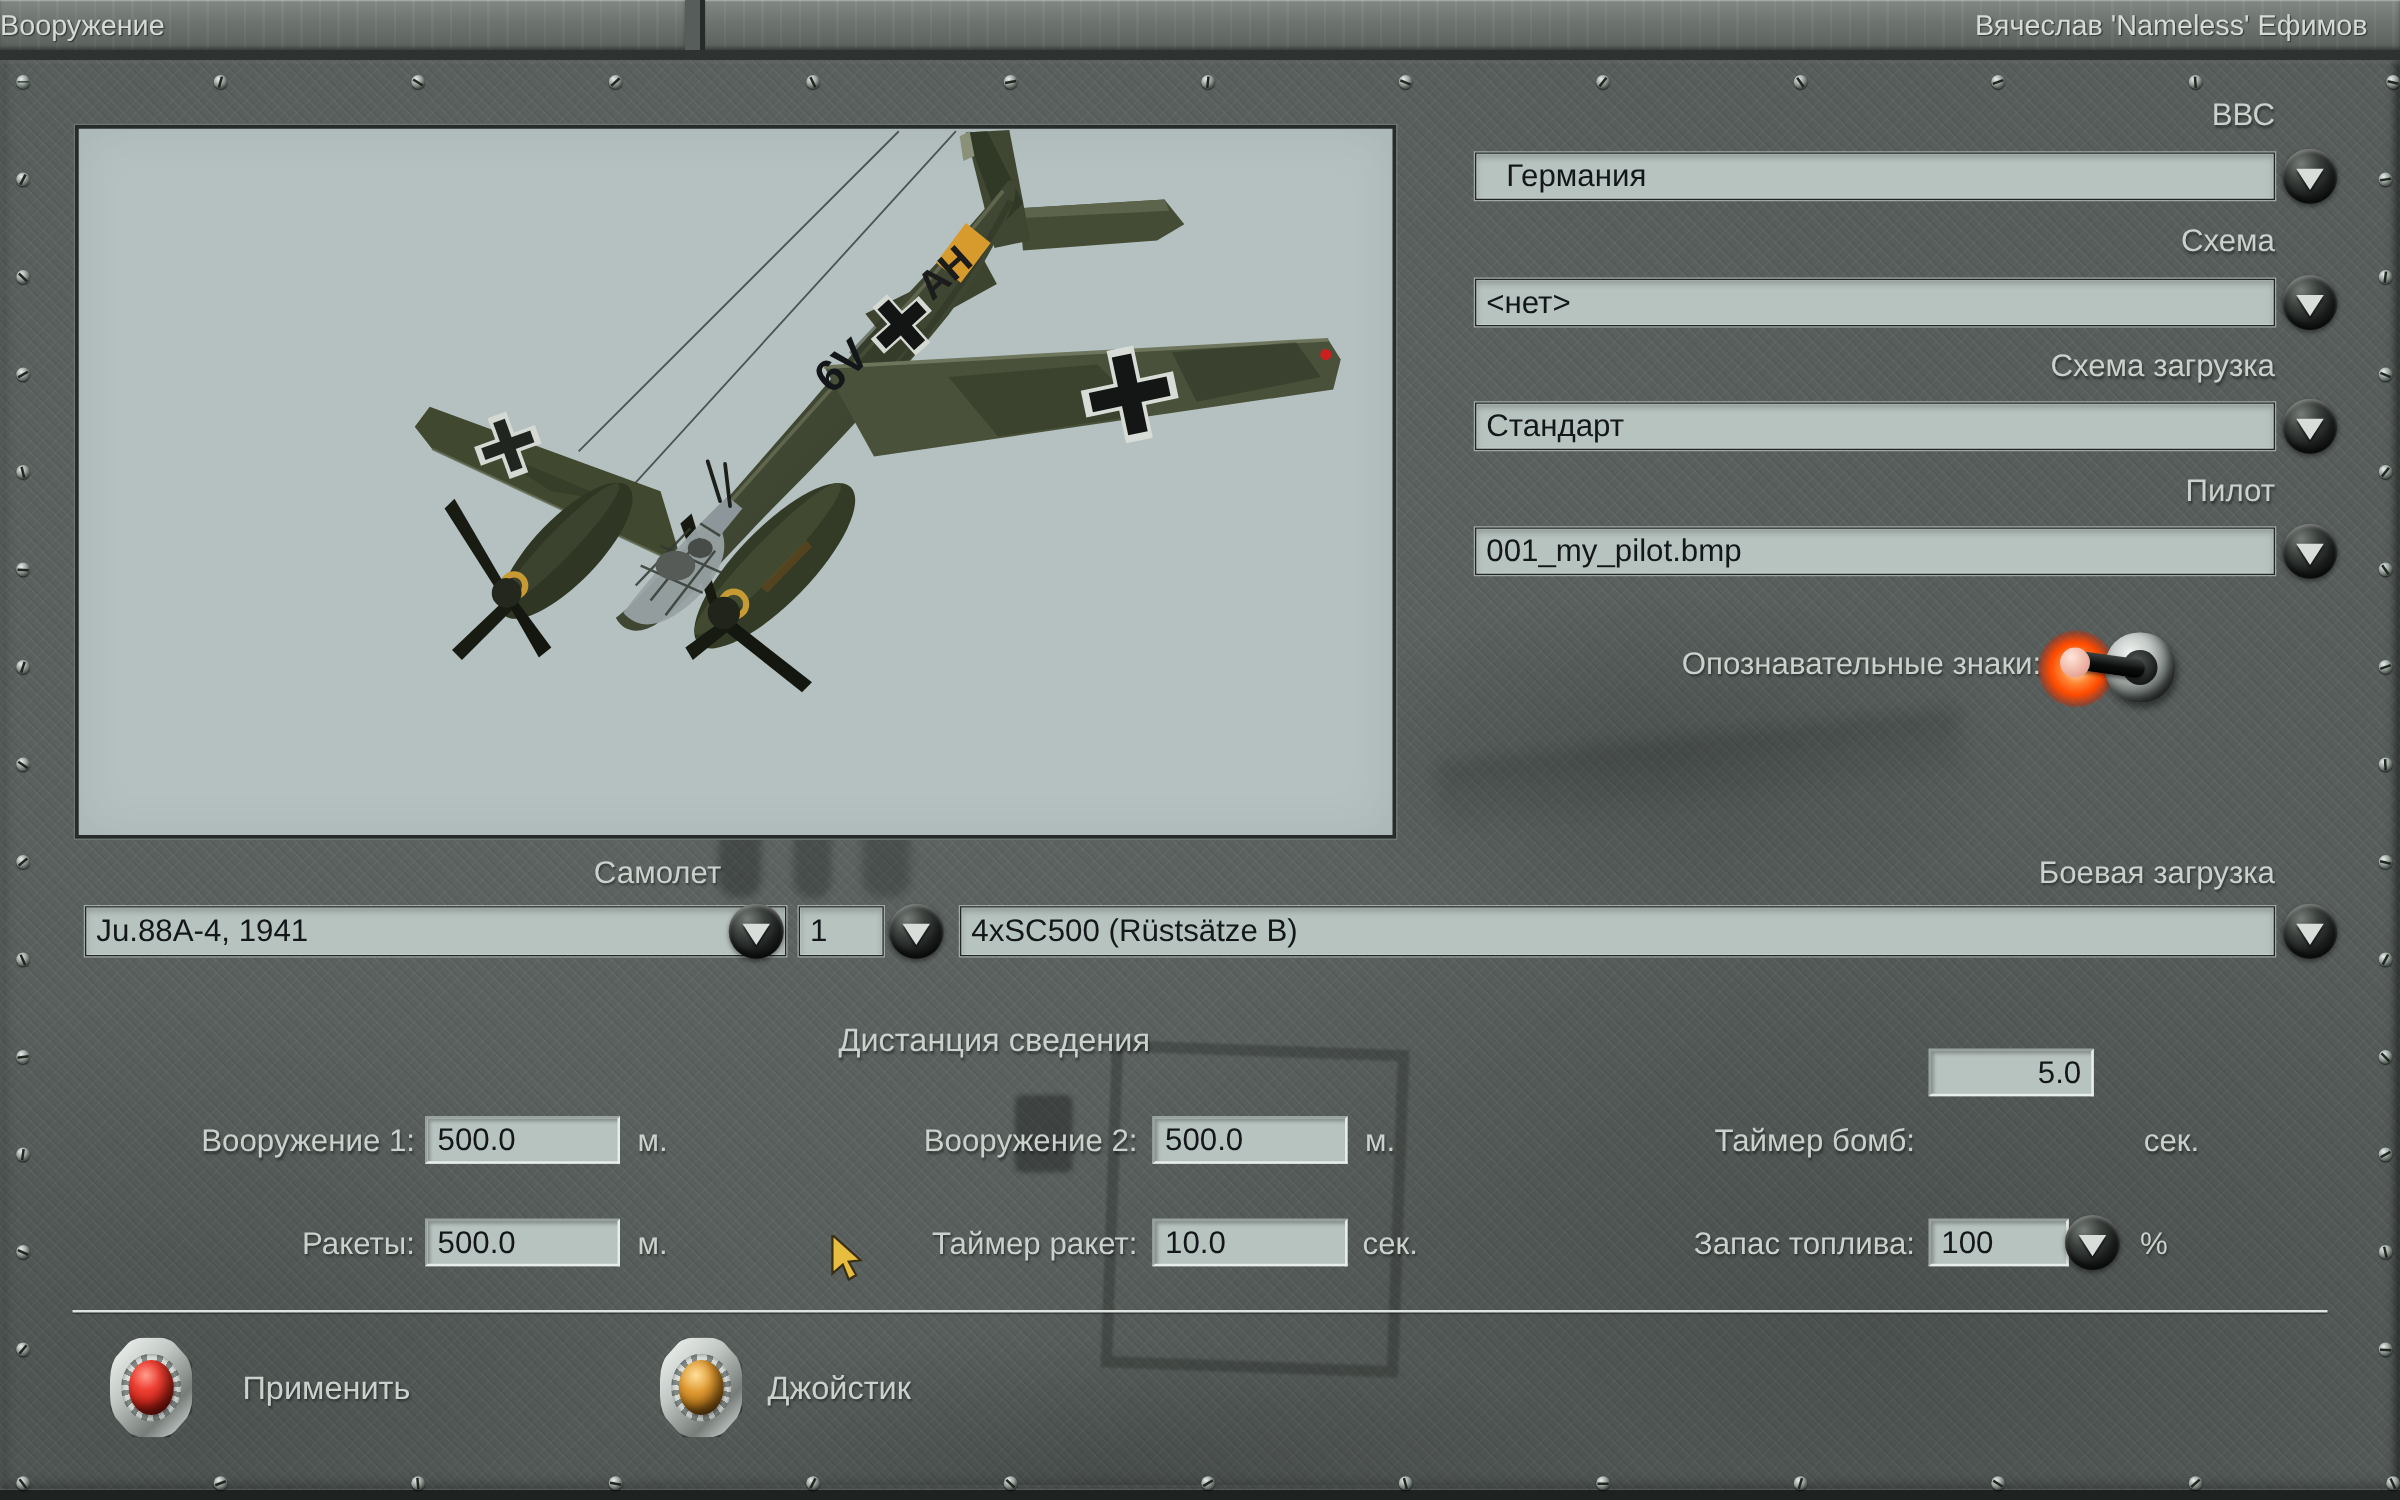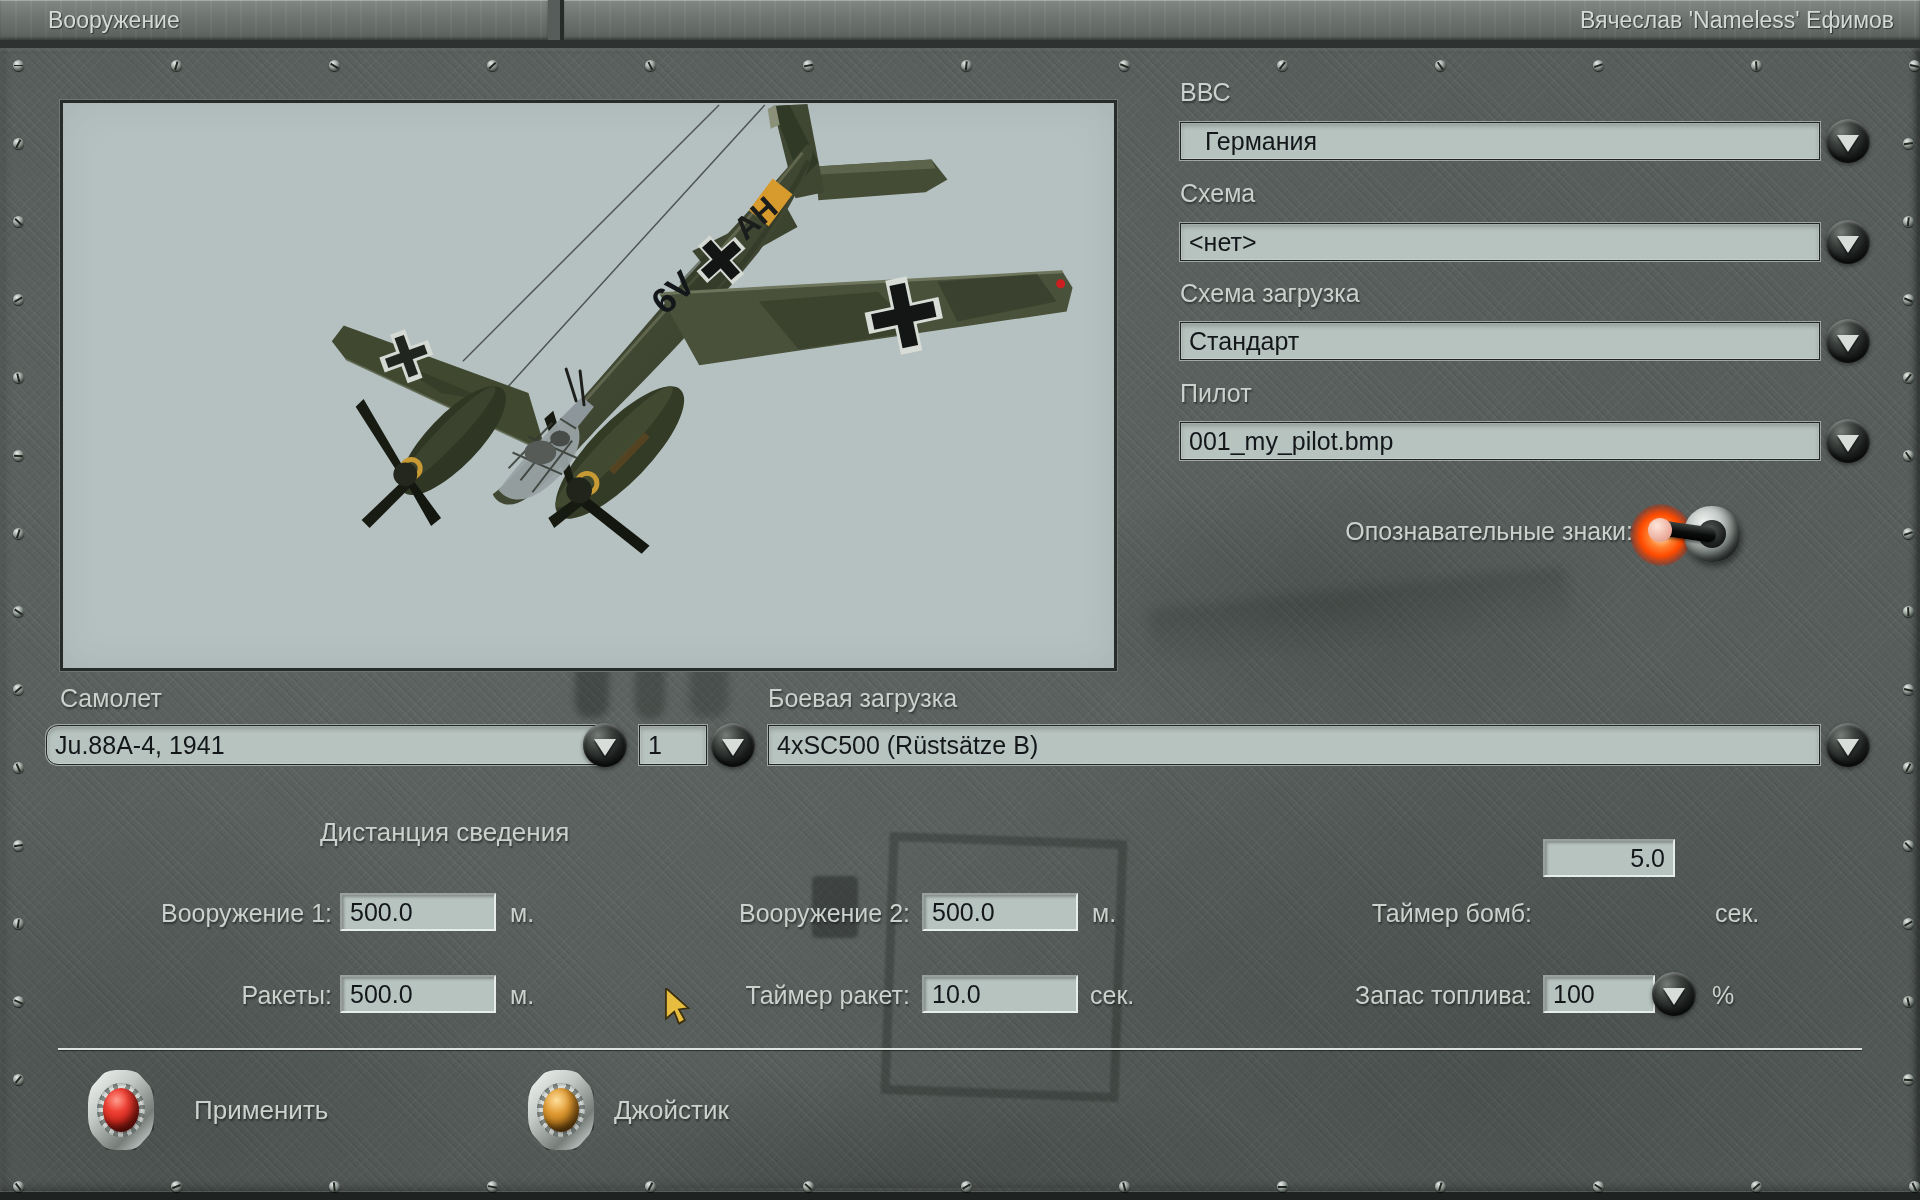--- a/index.html
+++ b/index.html
@@ -55,21 +55,21 @@
       repeating-linear-gradient(90deg, rgba(255,255,255,0.05) 0 2px, transparent 2px 15px);
     box-shadow: inset 0 1px 0 rgba(255,255,255,0.30), inset 0 -2px 3px rgba(0,0,0,0.35);
     color:#d6dad6; font-size:23px; line-height:40px; white-space:nowrap;
     text-shadow: 1px 1px 1px rgba(0,0,0,0.5);
   }
   .titlebar-gap { position:absolute; top:0; height:40px; width:4px; background:#272c2a; }
   .titlebar-under { position:absolute; top:40px; left:0; right:0; height:8px; background:#2e3331; }
   
   .label { position:absolute; color:var(--label_text); font-size:25px; line-height:32px;
     white-space:nowrap; text-shadow: 1px 2px 2px rgba(0,0,0,0.45); }
-  .center { text-align:left; } .right { text-align:right; }
+  .center { text-align:right; } .right { text-align:right; }
   
   .combo, .num {
     position:absolute; height:38px; font-family:inherit;
     background: var(--input_bg); color: var(--input_text);
     font-size:25px; padding:0 8px; outline:none;
   }
   .combo {
     border:1px solid #20262          4;
     border:1px solid #202624;
     box-shadow: 0 0 0 1px rgba(220,227,223,0.55),
@@ -143,21 +143,21 @@
   .lamp-label { position:absolute; top:24px; color:var(--label_text); font-size:26px; line-height:32px;
     white-space:nowrap; text-shadow: 1px 2px 2px rgba(0,0,0,0.45); }
   
   .cursor { position:absolute; left:664px; top:988px; pointer-events:none; }
 </style>
 </head>
 <body>
 
 <div id="screen">
 
-  <div class="titlebar-seg" style="left:0; width:548px; padding-left:48px;">
+  <div class="titlebar-seg" style="left:0; width:548px; ">
     <span>Вооружение</span>
   </div>
   <div class="titlebar-gap" style="left:560px;"></div>
   <div class="titlebar-seg right" style="left:564px; width:1356px; padding-right:26px;">
     <span>Вячеслав 'Nameless' Ефимов</span>
   </div>
   <div class="titlebar-under"></div>
 
   <div class="panel">
     <div class="bg-blob blob-plane"></div>
@@ -285,21 +285,21 @@
   <div class="toggle-wrap">
     <div class="toggle-glow"></div>
     <div class="toggle-base"></div>
     <div class="toggle-lever"></div>
     <div class="toggle-knob"></div>
   </div>
 
   <div class="label center" style="left:60px; top:682px; width:517px;">Самолет</div>
   <div class="label center" style="left:768px; top:682px; width:1052px;">Боевая загрузка</div>
 
-  <input class="combo" style="left: 46px; top: 725px; width: 561px; height: 40px; border-radius: 12px;" type="text" value="Ju.88A-4, 1941">
+  <input class="combo" style="left: 68px; top: 725px; width: 561px; height: 40px;" type="text" value="Ju.88A-4, 1941">
   <button class="combo-btn" style="left:583px; top:723px;">
     <span class="arrow"></span>
     </button>
 
   <input class="combo" style="left: 639px; top: 725px; width: 68px; height: 40px;" type="text" value="1">
   <button class="combo-btn" style="left:711px; top:723px;">
     <span class="arrow"></span>
     </button>
 
   <input class="combo" style="left: 768px; top: 725px; width: 1052px; height: 40px;" type="text" value="4xSC500 (Rüstsätze B)">

